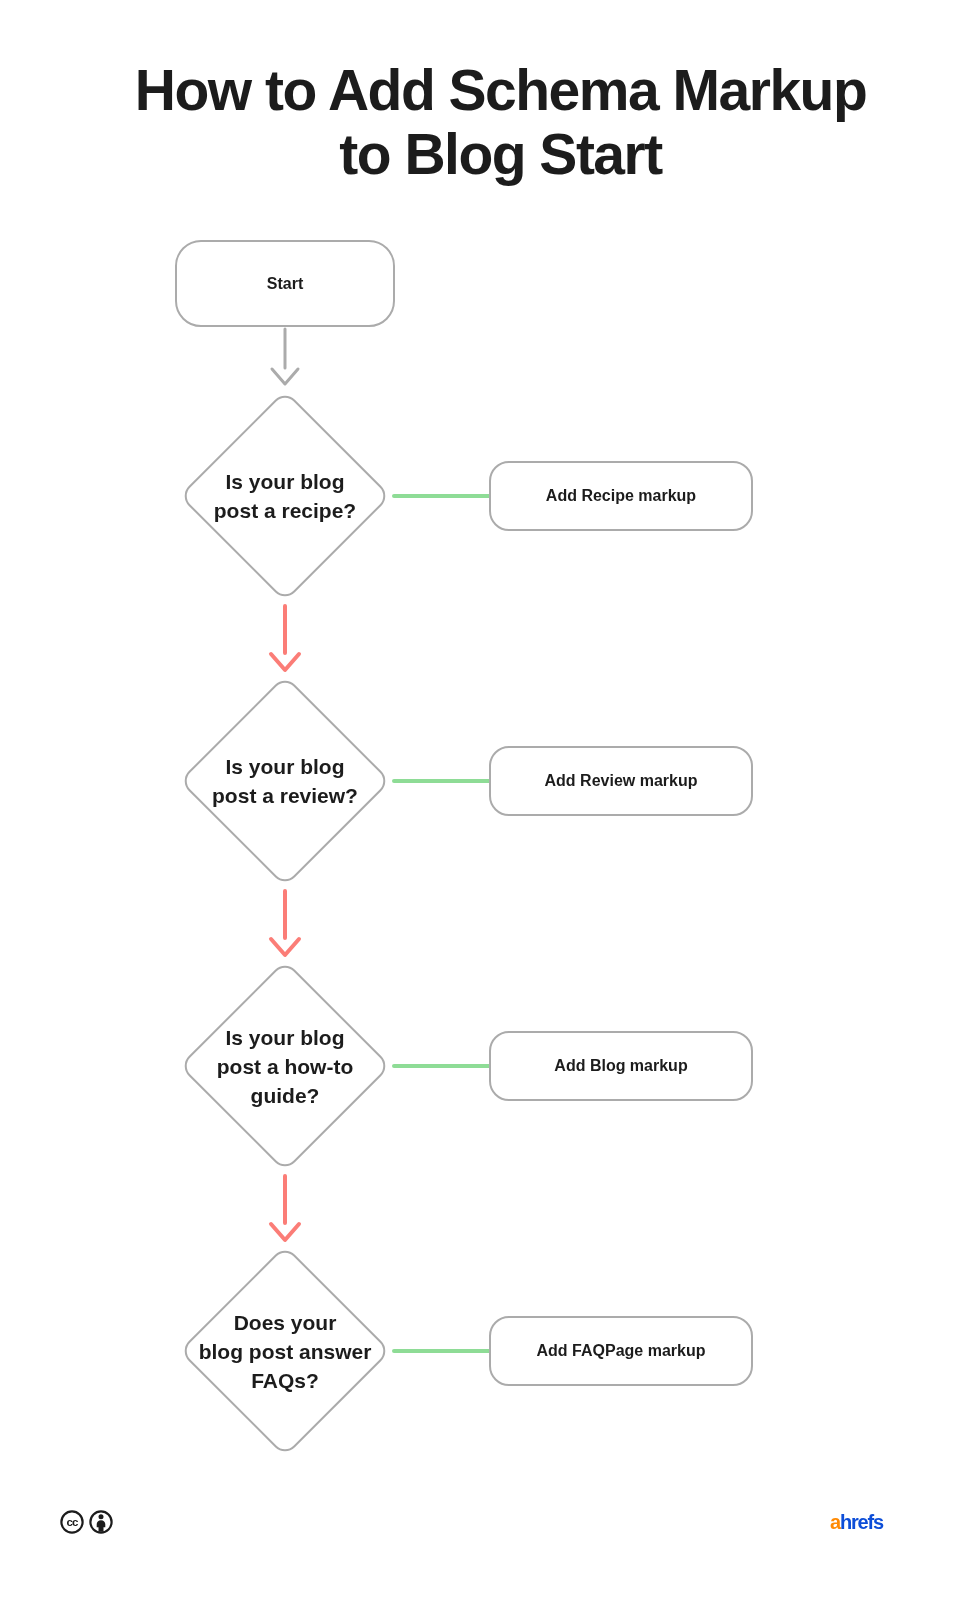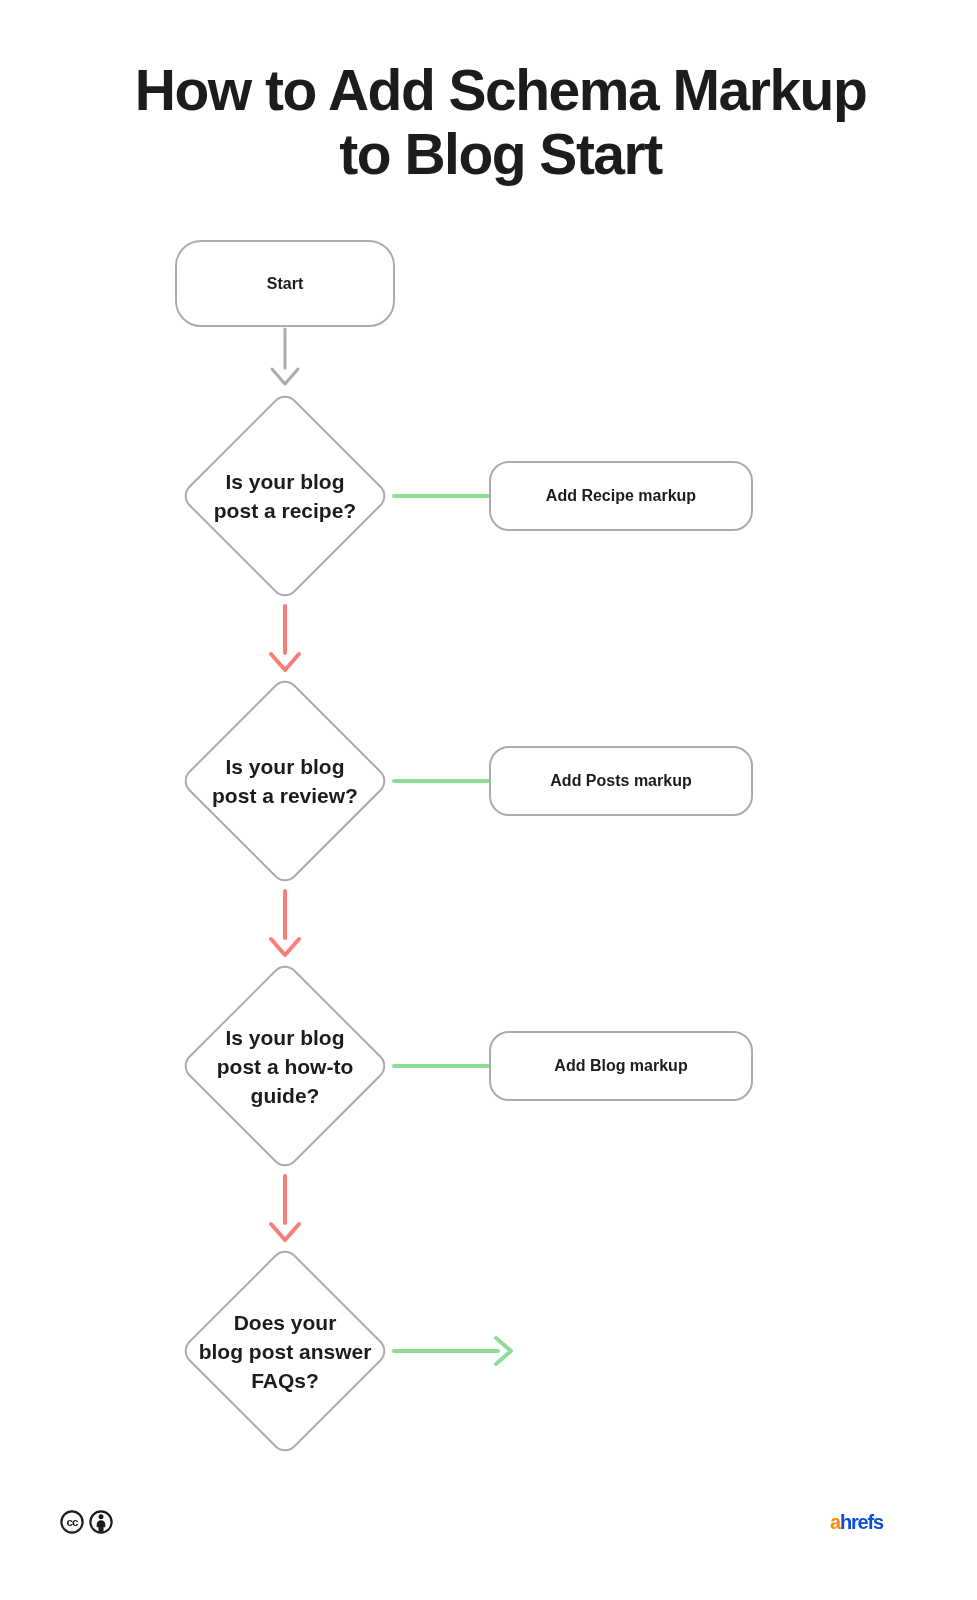--- a/index.html
+++ b/index.html
@@ -93,38 +93,41 @@
   <div class="node action-node" style="top:461px">
     <span>Add Recipe markup</span>
   </div>
 
   <div class="diamond" style="top:706px"></div>
   <div class="diamond-label" style="top:716px">
     <span>Is your blog
 post a review?</span>
   </div>
   <div class="node action-node" style="top:746px">
-    <span>Add Posts markup</span>
+    <span>Add Review markup</span>
   </div>
 
   <div class="diamond" style="top:991px"></div>
   <div class="diamond-label" style="top:1001px">
     <span>Is your blog
 post a how-to
 guide?</span>
   </div>
   <div class="node action-node" style="top:1031px">
     <span>Add Blog markup</span>
   </div>
 
   <div class="diamond" style="top:1276px"></div>
   <div class="diamond-label" style="top:1286px">
     <span>Does your
 blog post answer
 FAQs?</span>
+  </div>
+  <div class="node action-node" style="top:1316px">
+    <span>Add FAQPage markup</span>
   </div>
 
   <svg class="footer-license" width="60" height="28" viewBox="0 0 60 28" aria-hidden="true">
     <g>
       <circle class="stroke" cx="13" cy="14" r="10.6"></circle>
       <text x="13" y="18.3" font-size="11.5" text-anchor="middle" letter-spacing="-1">cc</text>
     </g>
     <g>
       <circle class="stroke" cx="42" cy="14" r="10.6"></circle>
       <circle class="solid" cx="42" cy="8.8" r="2.5"></circle>

